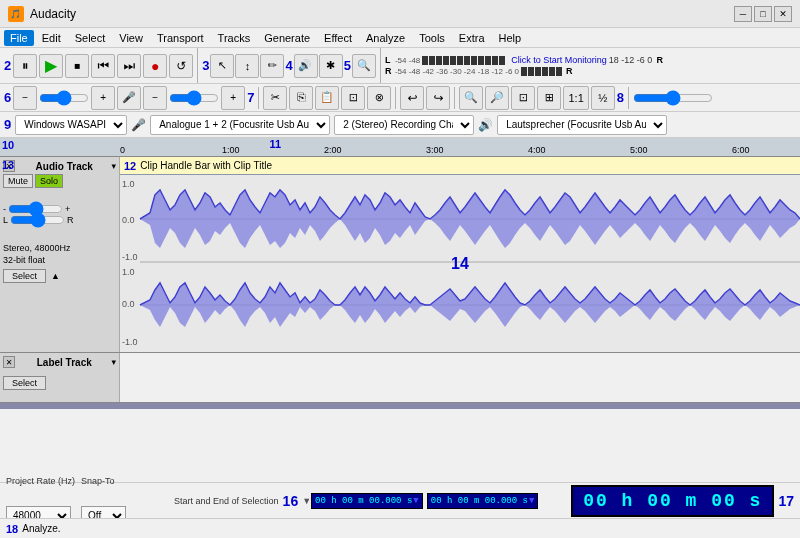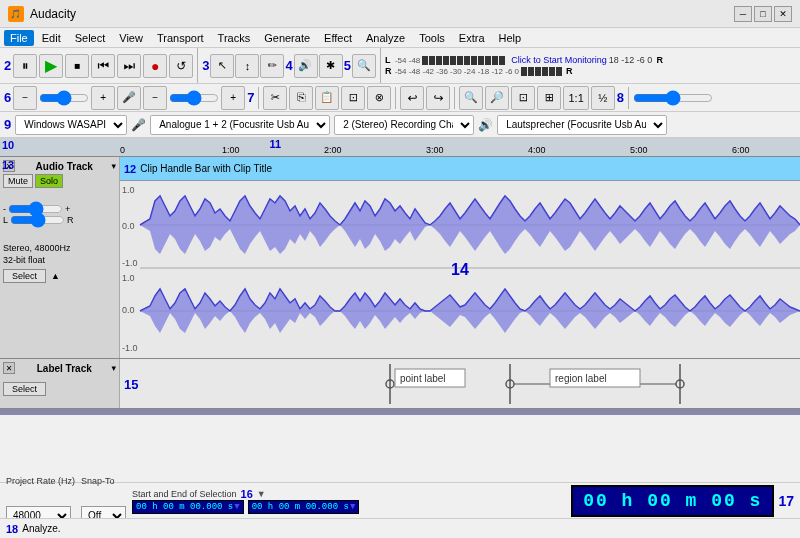--- a/index.html
+++ b/index.html
@@ -227,21 +227,21 @@
           <div>32-bit float</div>
         </div>
         <div style="margin-top:3px;">
           <button style="font-size:9px; border:1px solid #888; background:#e0e0e0; padding:1px 8px; cursor:pointer;">Select</button>
           <button style="font-size:9px; border:none; background:none; cursor:pointer; margin-left:2px;">▲</button>
         </div>
       </div>
 
       <div style="flex:1; background:#e8e8e8; position:relative; overflow:hidden;">
 
-        <div style="background:#7dd3fc; height:24px; display:flex; align-items:center; padding:0 4px; font-size:10px; border-bottom:1px solid #8898aa;">
+        <div style="background:#fef9c3; height:18px; display:flex; align-items:center; padding:0 4px; font-size:10px; border-bottom:1px solid #8898aa;">
           <span class="num-badge" style="font-size:11px; margin-right:4px;">12</span>
           <span>Clip Handle Bar with Clip Title</span>
         </div>
 
         <div style="position:relative;">
           <span class="num-badge" style="position:absolute; left:50%; top:50%; transform:translate(-50%,-50%); font-size:16px; z-index:5;">14</span>
           <svg width="680" height="175">
 
             <rect x="0" y="0" width="680" height="87" fill="#e8e8e8"></rect>
 
@@ -361,62 +361,43 @@
         <div style="display:flex; align-items:center; justify-content:space-between; margin-bottom:2px;">
           <button style="font-size:8px; width:12px; height:12px; border:1px solid #888; background:#c8c8c8; cursor:pointer; display:flex; align-items:center; justify-content:center;">✕</button>
           <span style="font-size:10px; font-weight:bold; margin-left:2px;">Label Track</span>
           <button style="font-size:9px; border:none; background:none; cursor:pointer;">▾</button>
         </div>
         <div style="margin-top:8px;">
           <button style="font-size:9px; border:1px solid #888; background:#e0e0e0; padding:1px 8px; cursor:pointer;">Select</button>
         </div>
       </div>
 
-      <div style="flex:1; background:#e8e8e8; position:relative; overflow:hidden;">
-        <span class="num-badge" style="position:absolute; left:4px; top:50%; transform:translateY(-50%); font-size:13px;">15</span>
-
-        <svg width="100%" height="50" style="position:absolute; top:0; left:0;">
-
-          <line x1="270" y1="5" x2="270" y2="45" stroke="#555" stroke-width="1.5"></line>
-          <circle cx="270" cy="25" r="4" fill="none" stroke="#555" stroke-width="1.5"></circle>
-          <rect x="275" y="10" width="70" height="18" fill="white" stroke="#888" stroke-width="1"></rect>
-          <text x="280" y="23" font-size="10" fill="#333">point label</text>
-
-          <line x1="390" y1="5" x2="390" y2="45" stroke="#555" stroke-width="1.5"></line>
-          <circle cx="390" cy="25" r="4" fill="none" stroke="#555" stroke-width="1.5"></circle>
-          <line x1="560" y1="5" x2="560" y2="45" stroke="#555" stroke-width="1.5"></line>
-          <circle cx="560" cy="25" r="4" fill="none" stroke="#555" stroke-width="1.5"></circle>
-          <line x1="394" y1="25" x2="556" y2="25" stroke="#555" stroke-width="1"></line>
-          <rect x="430" y="10" width="90" height="18" fill="white" stroke="#888" stroke-width="1"></rect>
-          <text x="435" y="23" font-size="10" fill="#333">region label</text>
-        </svg>
-      </div>
     </div>
 
     <div style="height:6px; background:#8888aa; cursor:ns-resize;"></div>
 
   </div>
 
   <div style="background:#f0f0f0; border-top:1px solid #ccc; display:flex; align-items:center; padding:3px 6px; gap:6px; height:36px;">
     <div style="display:flex; flex-direction:column;">
       <span style="font-size:9px; color:#333;">Project Rate (Hz)</span>
       <select class="select-dropdown" style="width:65px;">
         <option>48000</option>
       </select>
     </div>
     <div style="display:flex; flex-direction:column;">
       <span style="font-size:9px; color:#333;">Snap-To</span>
       <select class="select-dropdown" style="width:45px;">
         <option>Off</option>
       </select>
     </div>
-    <div style="display:flex; flex-direction:column;">
+    <div style="display:flex; flex-direction:row;margin-left:42px;">
       <div style="display:flex; align-items:center; gap:4px;">
         <span style="font-size:9px; color:#333;">Start and End of Selection</span>
-        <span class="num-badge" style="font-size:11px;">16</span>
+        <span class="num-badge" style="font-size:14px;">16</span>
         <span style="font-size:9px; color:#555;">▼</span>
       </div>
       <div style="display:flex; gap:4px;">
         <div style="background:#00008b; color:#00ffff; font-family:'Courier New',monospace; font-size:9px; padding:1px 3px; border:1px solid #000; display:flex; align-items:center;">
           <span>00 h 00 m 00.000 s</span>
           <span style="color:#4444ff; margin-left:1px;">▼</span>
         </div>
         <div style="background:#00008b; color:#00ffff; font-family:'Courier New',monospace; font-size:9px; padding:1px 3px; border:1px solid #000; display:flex; align-items:center;">
           <span>00 h 00 m 00.000 s</span>
           <span style="color:#4444ff; margin-left:1px;">▼</span>

